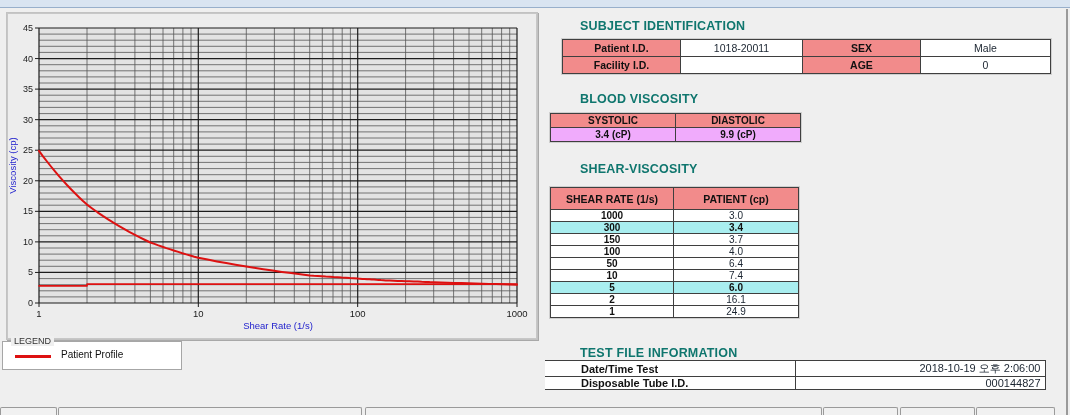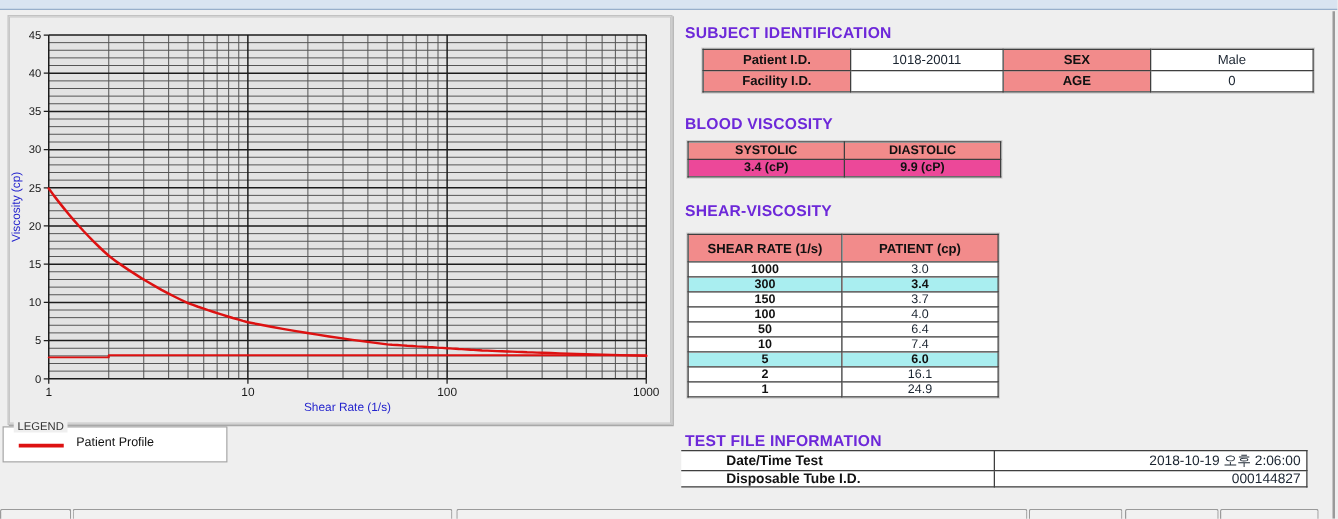--- a/index.html
+++ b/index.html
@@ -22,42 +22,42 @@
 
   
   .legend-box{position:absolute;left:2px;top:341px;width:178px;height:27px;
     background:#ffffff;border:1px solid #a6a6a6;}
   .legend-box .legend-title{position:absolute;left:8px;top:-6px;background:#efefef;
     padding:0 3px;font-size:9px;color:#333;}
   .legend-line{position:absolute;left:12px;top:13px;width:36px;height:3px;background:#dd1111;}
   .legend-entry{position:absolute;left:58px;top:7px;font-size:10px;color:#111;}
 
   
-  .sec-heading{position:absolute;font-size:12.5px;font-weight:bold;color:#6d28d9;
-    letter-spacing:.2px;white-space:nowrap;}
+  .sec-heading{position:absolute;font-size:12.5px;font-weight:bold;color:#0f766e;
+    letter-spacing:.2px;white-space:nowrap;margin-left:32px;}
   .h-subject{left:548px;top:19px;}
   .h-bv{left:548px;top:92px;}
   .h-sv{left:548px;top:162px;}
   .h-test{left:548px;top:346px;}
 
   table{border-collapse:collapse;table-layout:fixed;}
   td,th{overflow:hidden;white-space:nowrap;}
 
   
   .subject-table{position:absolute;left:550px;top:39px;box-shadow:0 0 0 1px #cfcfcf;margin-left:12px;}
   .subject-table td{border:1px solid #3f3f3f;height:16px;font-size:10.5px;
     text-align:center;padding:0 2px;}
   .subject-table td.lbl{background:#f28b8b;font-weight:bold;color:#111;}
   .subject-table td.val{background:#ffffff;color:#1a2430;}
 
   
   .bv-table{position:absolute;left:550px;top:113px;box-shadow:0 0 0 1px #cfcfcf;}
   .bv-table td{border:1px solid #3f3f3f;height:13px;font-size:10px;text-align:center;padding:0 2px;}
   .bv-table td.hdr{background:#f28b8b;font-weight:bold;color:#111;}
-  .bv-table td.val{background:#ec4899;font-weight:bold;color:#111;}
+  .bv-table td.val{background:#f0abfc;font-weight:bold;color:#111;}
 
   
   .sv-table{position:absolute;left:550px;top:187px;box-shadow:0 0 0 1px #cfcfcf;}
   .sv-table th{border:1px solid #3f3f3f;background:#f28b8b;height:19px;
     font-size:10.5px;font-weight:bold;color:#111;text-align:center;}
   .sv-table td{border:1px solid #3f3f3f;background:#fff;height:11px;
     font-size:10px;text-align:center;color:#1a2430;padding:0;}
   .sv-table td.rate{font-weight:bold;color:#111;}
   .sv-table tr.hl td{background:#a9eef0;font-weight:bold;color:#111;}
 

